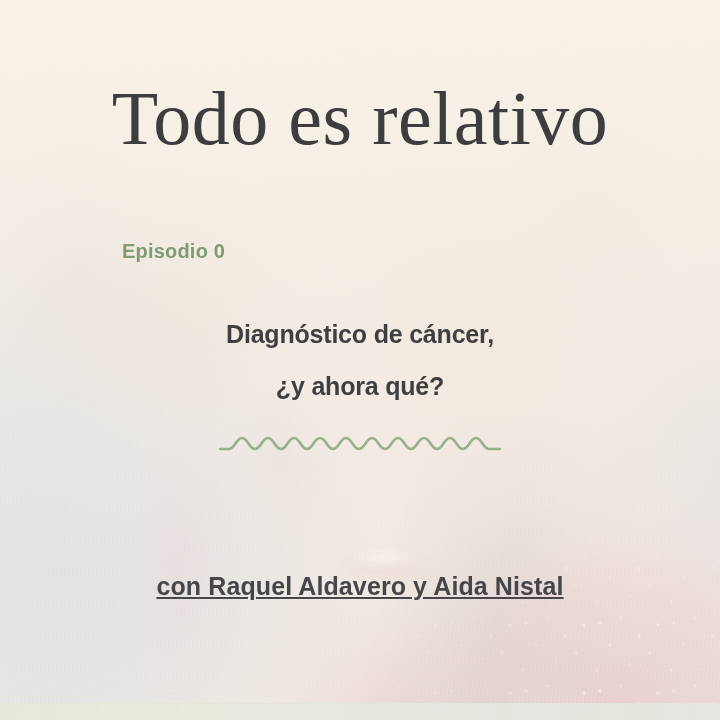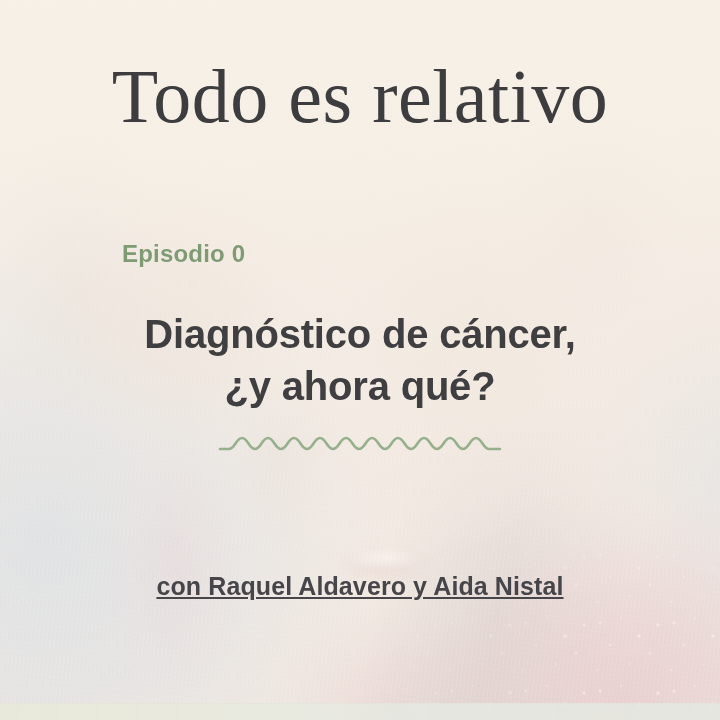--- a/index.html
+++ b/index.html
@@ -207,52 +207,52 @@
   
 
   .content {
     position: absolute;
     inset: 0;
     z-index: 5;
   }
 
   .show-title {
     position: absolute;
-    top: 58px;
+    top: 80px;
     left: 0;
     right: 0;
     text-align: center;
     font-family: "Liberation Serif", "DejaVu Serif", serif;
     font-weight: 400;
     font-size: 76px;
     line-height: 1.0;
     letter-spacing: 0.5px;
     color: #3d3d3f;
   }
 
   .episode-label {
     position: absolute;
     top: 240px;
     left: 122px;
     font-family: "Liberation Sans", sans-serif;
     font-weight: bold;
-    font-size: 24px;
+    font-size: 20px;
     letter-spacing: 0.2px;
     color: #7e9b73;
   }
 
   .episode-title {
     position: absolute;
     top: 308px;
     left: 0;
     right: 0;
     text-align: center;
     font-family: "Liberation Sans", sans-serif;
     font-weight: bold;
-    font-size: 40px;
+    font-size: 25px;
     line-height: 52px;
     letter-spacing: -0.2px;
     color: #3f3f41;
   }
 
   .episode-title .line {
     display: block;
   }
 
   .wave-divider {

